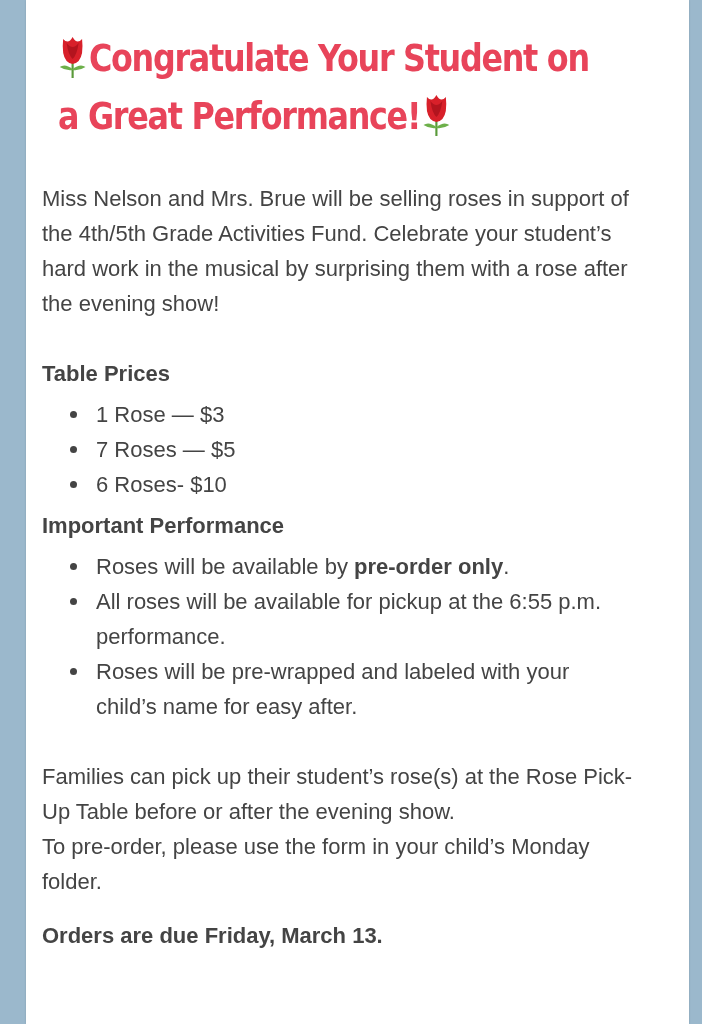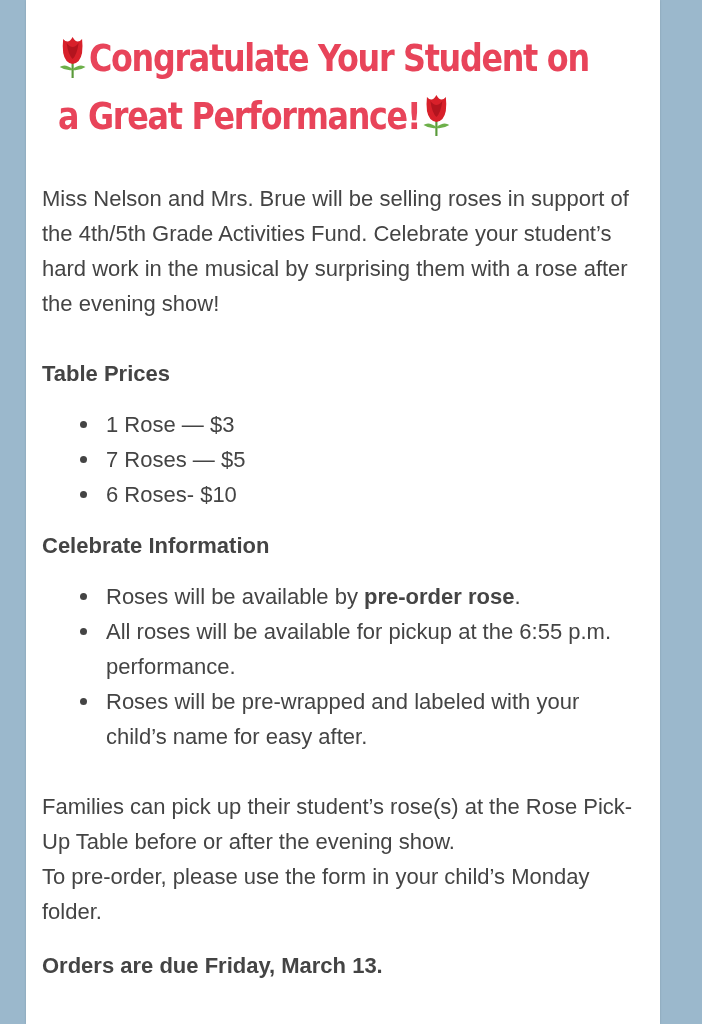--- a/index.html
+++ b/index.html
@@ -5,20 +5,21 @@
   html, body { margin:0; padding:0; }
   body {
     width:702px; height:1024px; overflow:hidden;
     background:#9bb8cc;
     font-family:"Liberation Sans", sans-serif;
   }
   .card {
     position:absolute; left:26px; top:0; width:634px; height:1024px;
     background:#ffffff;
     box-shadow: 0 0 2px rgba(0,0,0,0.15);
+    padding-left: 29px;
   }
   .title {
     position:absolute; left:32px; top:30px; width:600px;
     color:#e8445a;
     font-family:"DejaVu Sans", sans-serif;
     font-weight:bold;
     font-size:37px;
     line-height:58px;
     letter-spacing:-1.5px;
     transform:scaleX(0.86);
@@ -31,21 +32,21 @@
   }
   .content {
     position:absolute; left:16px; top:181px; width:600px;
     color:#444444;
     font-size:22px;
     line-height:35px;
   }
   p { margin:0; }
   .intro { margin-bottom:35px; }
   .heading { font-weight:bold; color:#444; }
-  ul { margin:16px; padding:0 0 0 48px; list-style:none; }
+  ul { margin:6px; padding:0 0 0 48px; list-style:none; }
   ul li { position:relative; }
   ul li::before {
     content:""; position:absolute; left:-26px; top:14px;
     width:7px; height:7px; border-radius:50%; background:#444;
   }
   .info-list { margin-bottom:35px; }
   b { font-weight:bold; }
   .due { margin-top:19px; font-weight:bold; }
 </style>
 </head>
@@ -77,23 +78,23 @@
   <div class="content">
     <p class="intro">Miss Nelson and Mrs. Brue will be selling roses in support of the 4th/5th Grade Activities Fund. Celebrate your student’s hard work in the musical by surprising them with a rose after the evening show!</p>
 
     <div class="heading">Table Prices</div>
     <ul>
       <li>1 Rose — $3</li>
       <li>7 Roses — $5</li>
       <li>6 Roses- $10</li>
     </ul>
 
-    <div class="heading">Celebrate Information</div>
+    <div class="heading">Important Performance</div>
     <ul class="info-list">
-      <li><span>Roses will be available by </span><b>pre-order rose</b><span>.</span></li>
+      <li><span>Roses will be available by </span><b>pre-order only</b><span>.</span></li>
       <li>All roses will be available for pickup at the 6:55 p.m. performance.</li>
       <li>Roses will be pre-wrapped and labeled with your child’s name for easy after.</li>
     </ul>
 
     <p>Families can pick up their student’s rose(s) at the Rose Pick-Up Table before or after the evening show.</p>
     <p>To pre-order, please use the form in your child’s Monday folder.</p>
 
     <p class="due">Orders are due Friday, March 13.</p>
   </div>
 </div>

